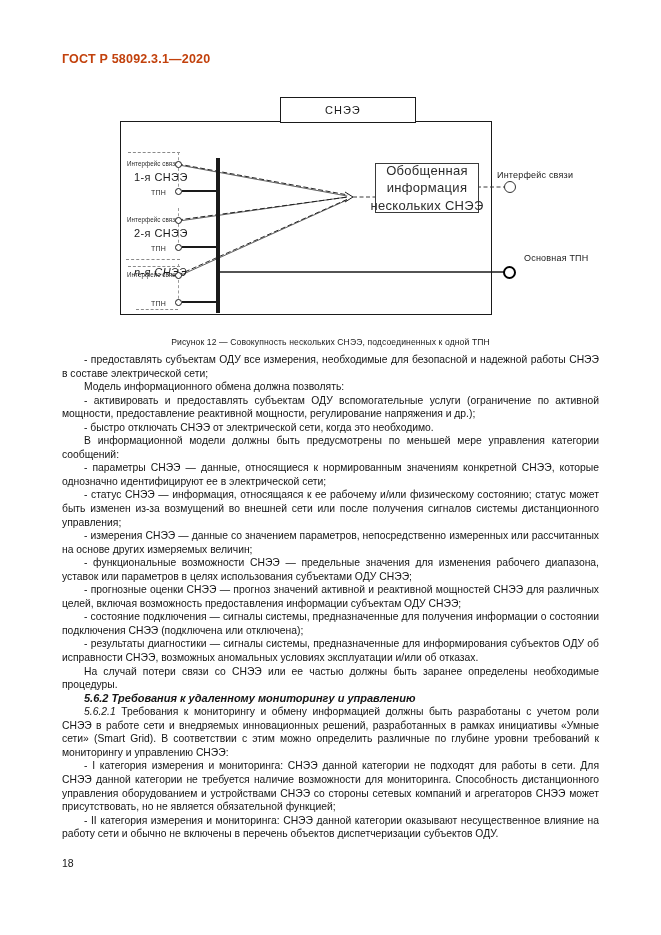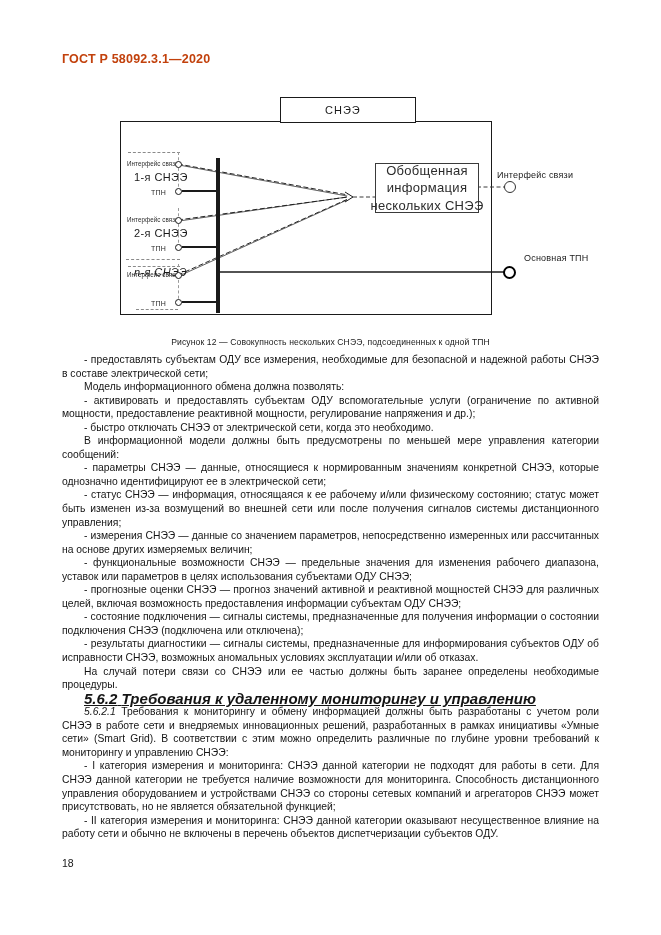--- a/index.html
+++ b/index.html
@@ -207,25 +207,24 @@
   .body-text p {
     margin: 0;
     text-indent: 22px;
     text-align: justify;
     text-justify: inter-word;
     hyphens: none;
   }
   .body-text h4 {
     margin: 0;
     text-indent: 22px;
-    font-size: 15px;
+    font-size: 11px;
     font-weight: bold;
     font-style: italic;
     line-height: 13.55px;
-    text-decoration: underline;
   }
   .body-text .num-italic { font-style: italic; }
   .page-number {
     position: absolute;
     left: 62px;
     top: 857px;
     font-size: 10.5px;
     color: #141414;
   }
 </style>

